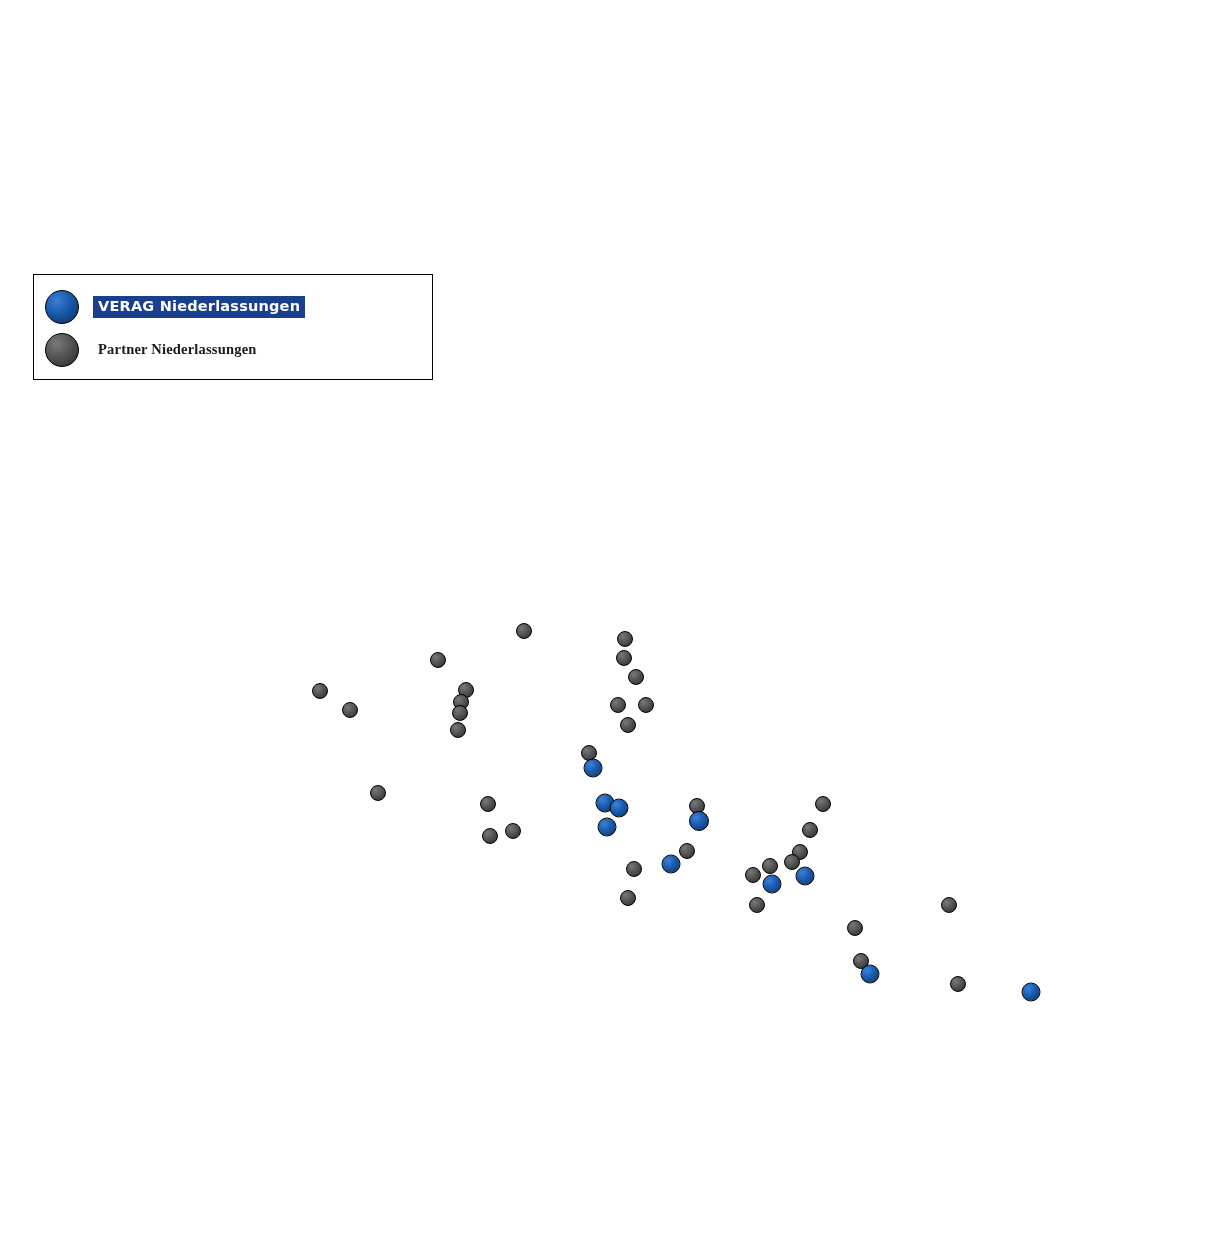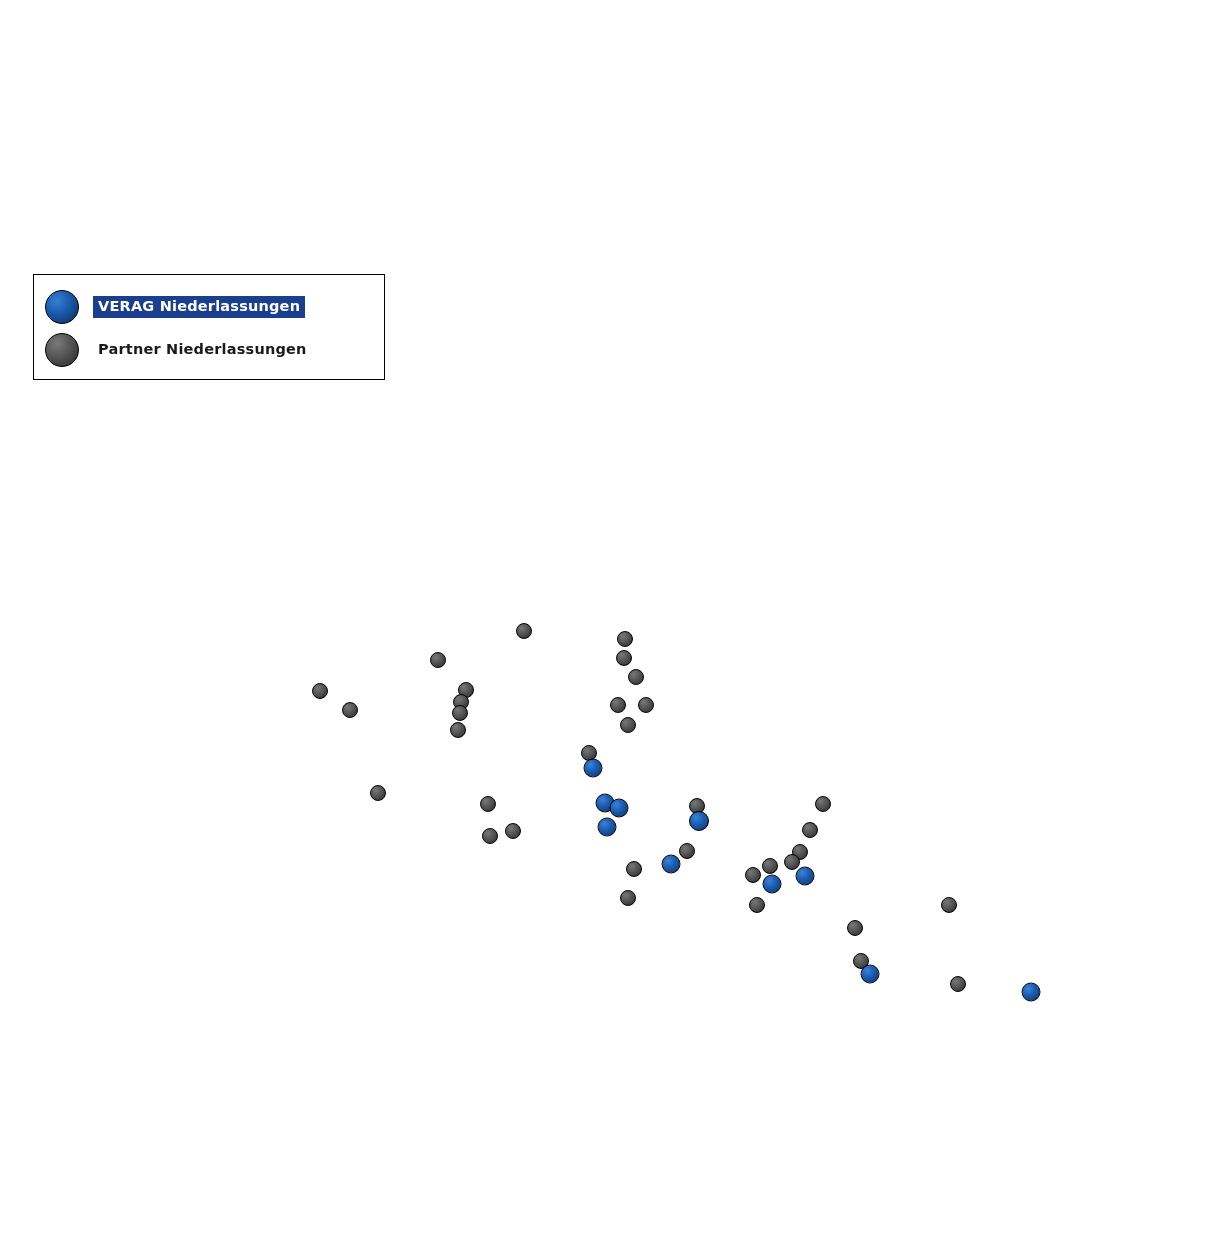--- a/index.html
+++ b/index.html
@@ -16,33 +16,33 @@
     height: 1245px;
     background: #ffffff;
     overflow: hidden;
   }
 
   
   #legend {
     position: absolute;
     left: 33px;
     top: 274px;
-    width: 352px;
+    width: 400px;
     height: 106px;
     background: #ffffff;
     border: 1.5px solid #000000;
     box-sizing: border-box;
   }
   .legend-row {
     position: absolute;
     display: flex;
     align-items: center;
   }
   .legend-row.r0 { left: 11px; top: 15px; }
-  .legend-row.r1 { left: 11px; top: 58px; }
+  .legend-row.r1 { left: 11px; top: 58px; font-family: Liberation Serif, serif; }
 
   .legend-dot {
     width: 34px;
     height: 34px;
     border-radius: 50%;
     border: 1.5px solid #000000;
     box-sizing: border-box;
     flex: 0 0 auto;
   }
   .legend-dot.verag {

